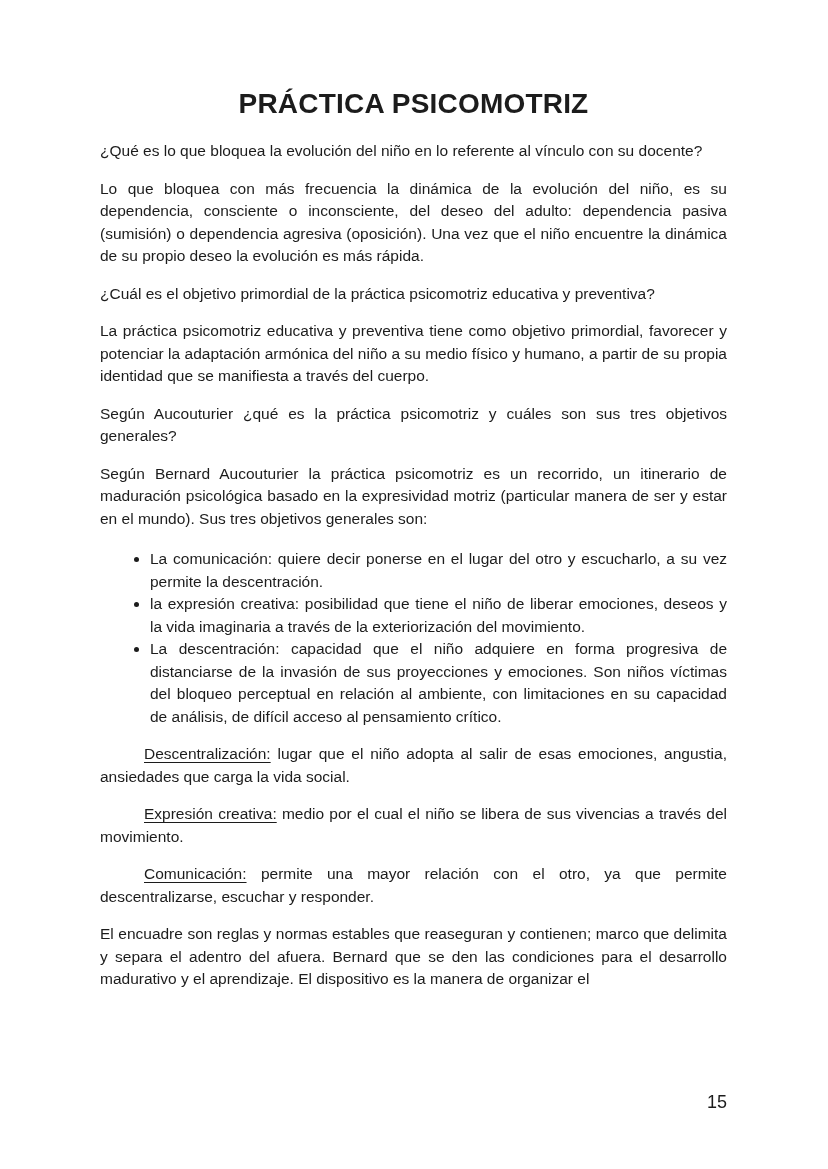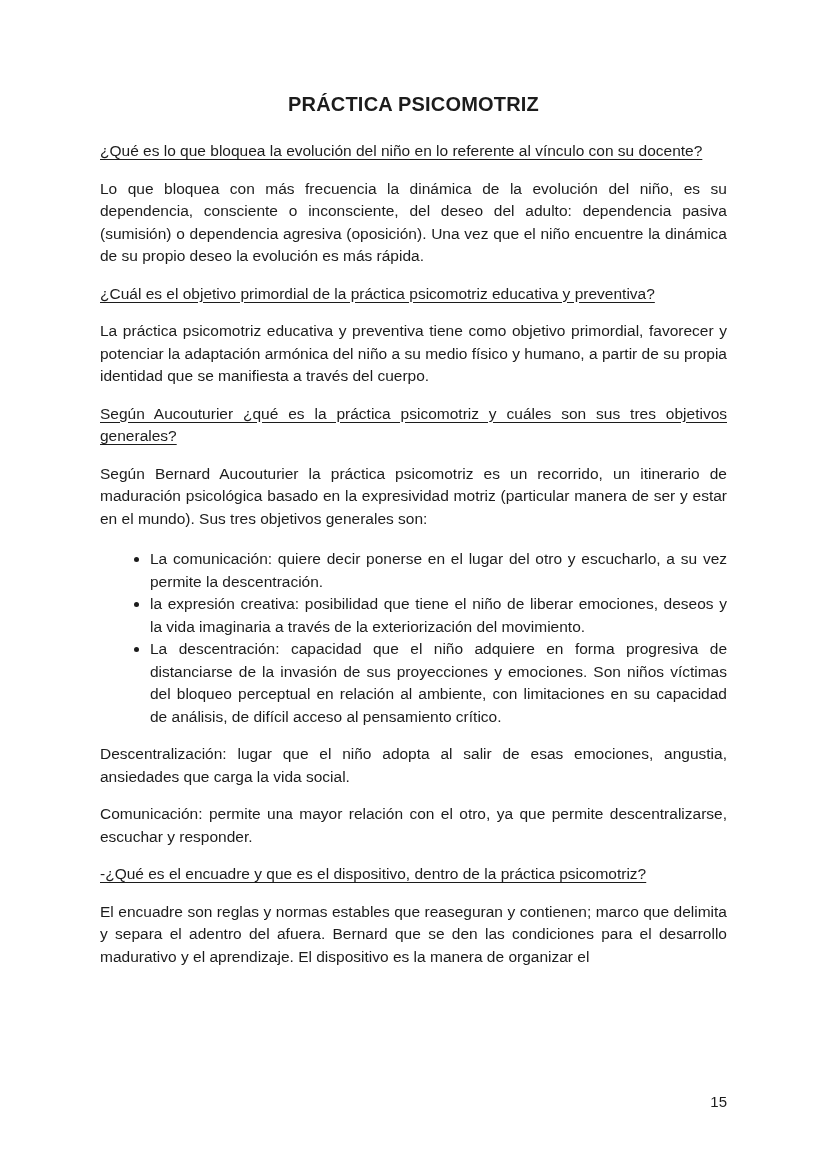--- a/index.html
+++ b/index.html
@@ -10,51 +10,52 @@
     color: #1c1c1c;
     position: relative;
     overflow: hidden;
   }
   .page {
     position: absolute;
     inset: 0;
     padding: 92px 101px 0 100px;
   }
   .title {
-    font-size: 20px;
+    font-size: 28px;
     line-height: 24px;
     font-weight: bold;
     text-align: center;
     letter-spacing: 0.2px;
     margin-bottom: 24px;
   }
   p, li {
     font-size: 15.5px;
     line-height: 22.5px;
     text-align: justify;
   }
   p { margin-bottom: 15px; }
   p.tight { margin-bottom: 17px; }
   .q {
-    text-decoration: underline;
     text-underline-offset: 3px;
   }
   ul.objectives {
     margin: 18px 0 15px 0;
     padding-left: 50px;
     list-style: disc outside;
   }
   .def-term {
+    text-decoration: underline;
     text-underline-offset: 3px;
+    margin-left: 44px;
   }
   .page-number {
     position: absolute;
     top: 1093px;
     right: 101px;
-    font-size: 15px;
+    font-size: 18px;
     line-height: 18px;
     text-align: center;
   }
 </style>
 </head>
 <body>
 
 <div class="page">
 
   <h1 class="title">PRÁCTICA PSICOMOTRIZ</h1>
@@ -72,22 +73,22 @@
   <p class="tight">Según Bernard Aucouturier la práctica psicomotriz es un recorrido, un itinerario de maduración psicológica basado en la expresividad motriz (particular manera de ser y estar en el mundo). Sus tres objetivos generales son:</p>
 
   <ul class="objectives">
     <li>La comunicación: quiere decir ponerse en el lugar del otro y escucharlo, a su vez permite la descentración.</li>
     <li>la expresión creativa: posibilidad que tiene el niño de liberar emociones, deseos y la vida imaginaria a través de la exteriorización del movimiento.</li>
     <li>La descentración: capacidad que el niño adquiere en forma progresiva de distanciarse de la invasión de sus proyecciones y emociones. Son niños víctimas del bloqueo perceptual en relación al ambiente, con limitaciones en su capacidad de análisis, de difícil acceso al pensamiento crítico.</li>
   </ul>
 
   <p><span class="def-term">Descentralización:</span><span> lugar que el niño adopta al salir de esas emociones, angustia, ansiedades que carga la vida social.</span></p>
 
+  <p><span class="def-term">Expresión creativa:</span><span> medio por el cual el niño se libera de sus vivencias a través del movimiento.</span></p>
 
   <p><span class="def-term">Comunicación:</span><span> permite una mayor relación con el otro, ya que permite descentralizarse, escuchar y responder.</span></p>
 
-  <p class="q">-¿Qué es el encuadre y que es el dispositivo, dentro de la práctica psicomotriz?</p>
 
   <p>El encuadre son reglas y normas estables que reaseguran y contienen; marco que delimita y separa el adentro del afuera. Bernard que se den las condiciones para el desarrollo madurativo y el aprendizaje. El dispositivo es la manera de organizar el</p>
 
   <div class="page-number">15</div>
 
 </div>
 
 </body></html>

